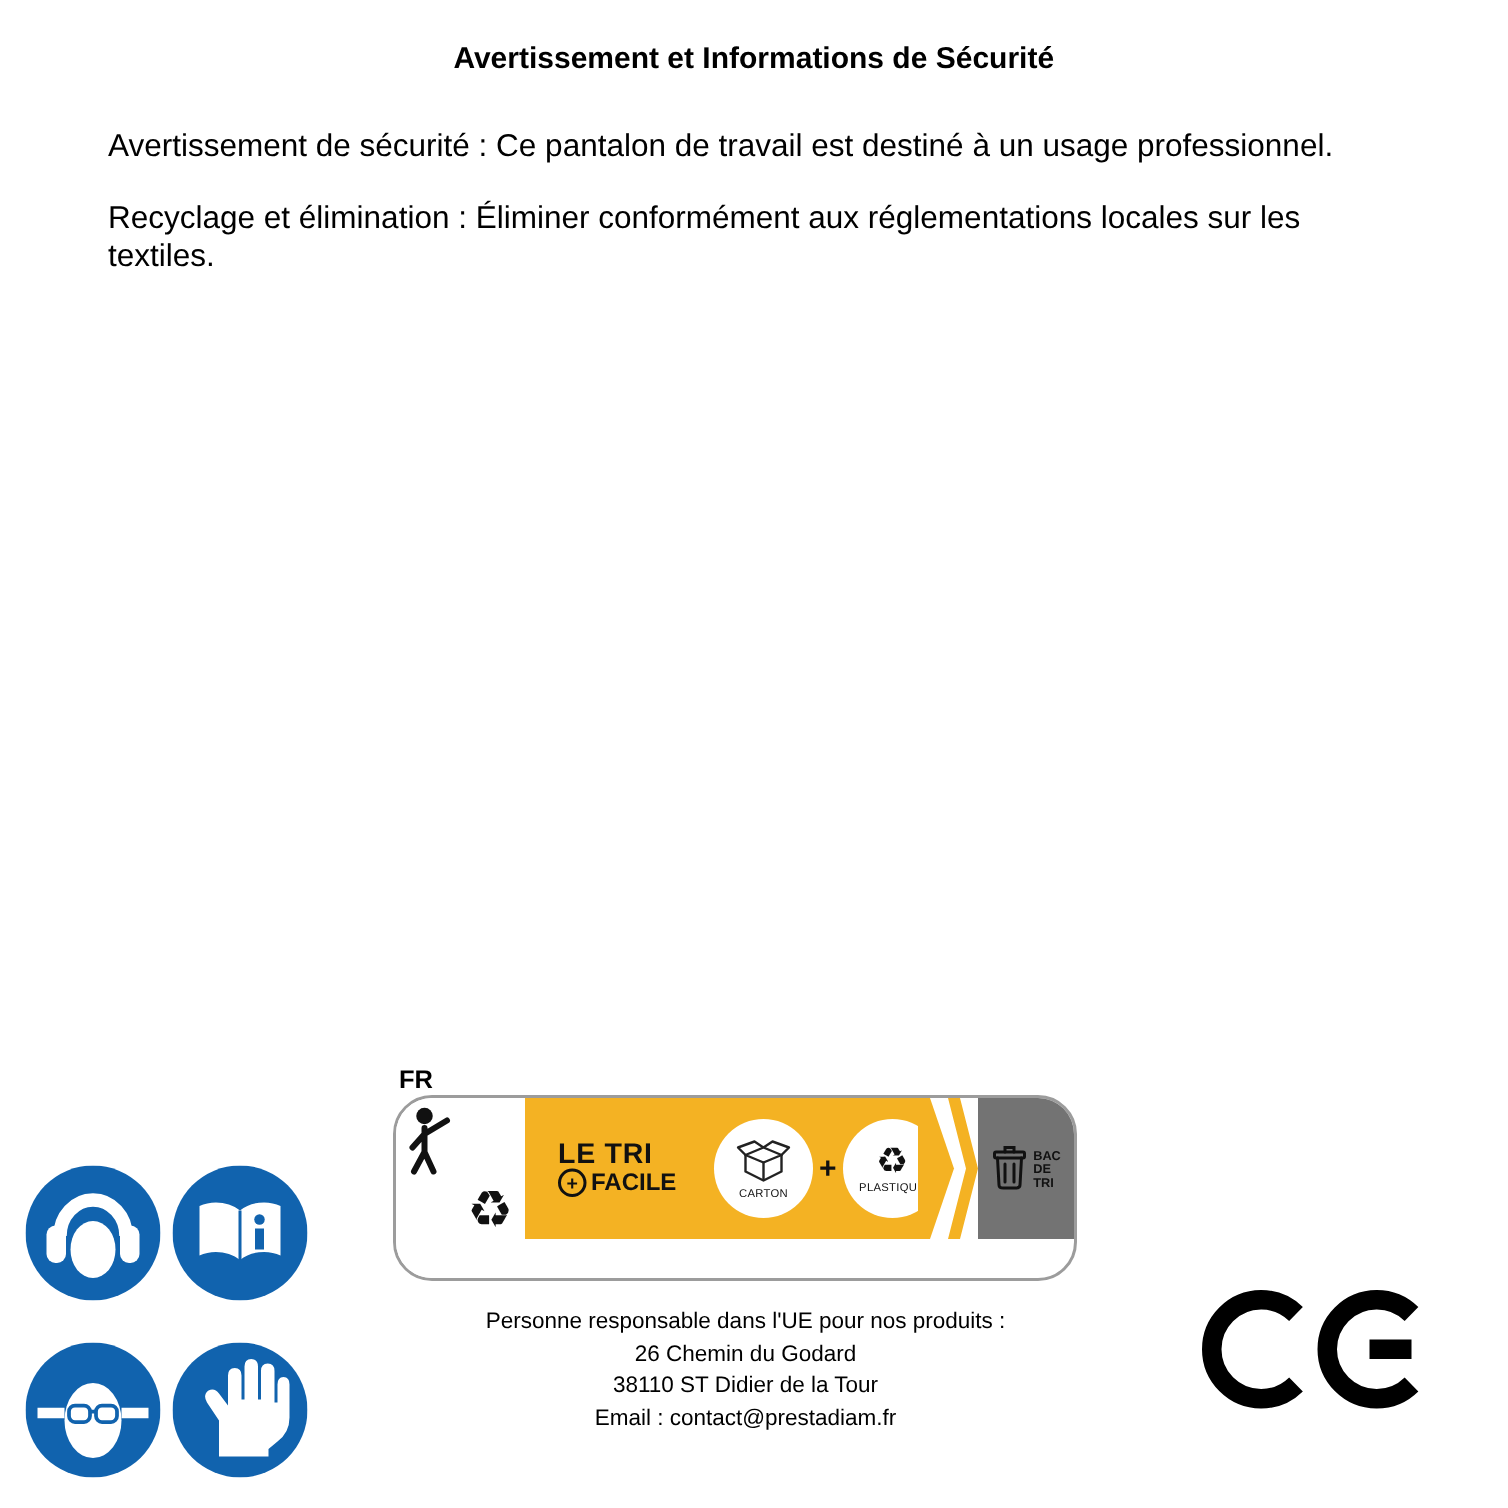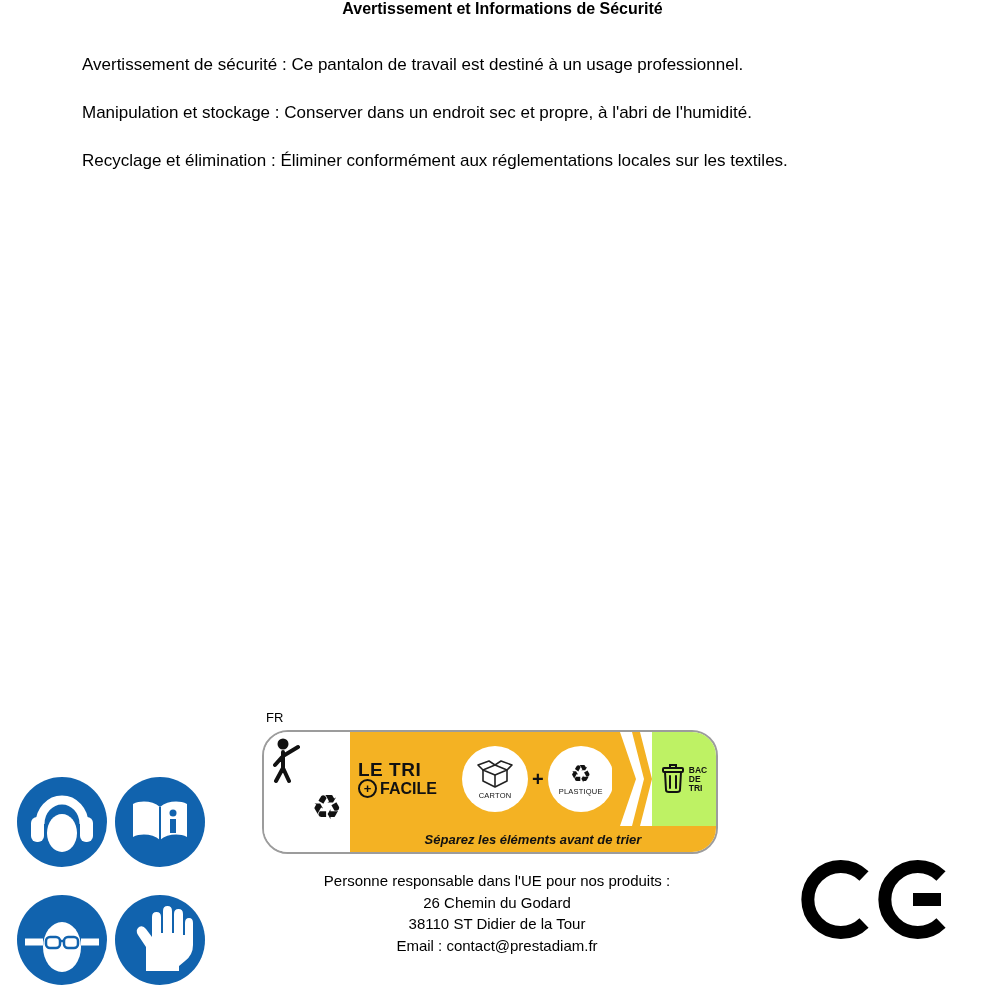--- a/index.html
+++ b/index.html
@@ -2,68 +2,68 @@
 <html><head>
 <meta charset="utf-8">
 <style>
   html,body{margin:0;padding:0;}
   body{
     width:1005px;height:1005px;position:relative;overflow:hidden;
     background:#ffffff;color:#000;
     font-family:"Liberation Sans",sans-serif;
   }
   .doc-title{
-    text-align:center;
-    font-size:16px;font-weight:bold;
+    padding-top:28px;text-align:center;
+    font-size:20px;font-weight:bold;
   }
   .content{
     margin-top:34px;padding:0 64px 0 72px;
-    font-size:17px;line-height:25px;margin-left:10px;
+    font-size:21px;line-height:25px;
   }
   .content p{margin:0 0 23px 0;}
 
   
   .sign-grid{
     position:absolute;left:17px;top:777px;width:188px;
     display:grid;grid-template-columns:90px 90px;column-gap:8px;row-gap:28px;
   }
   .sign{width:90px;height:90px;}
 
   
-  .fr-label{position:absolute;left:266px;top:710px;font-size:13px;font-weight:normal;}
+  .fr-label{position:absolute;left:266px;top:710px;font-size:17px;font-weight:bold;}
   .banner{
     position:absolute;left:262px;top:730px;width:456px;height:124px;
     border:2px solid #9c9c9c;border-radius:26px;overflow:hidden;
     background:#fff;display:flex;flex-direction:column;box-sizing:border-box;
   }
   .banner-top{flex:1;display:flex;min-height:0;}
   .triman-box{width:86px;background:#fff;position:relative;flex:none;}
   .triman-box svg{position:absolute;left:8px;top:6px;}
   .triman-recycle{position:absolute;right:8px;bottom:2px;font-size:34px;line-height:34px;color:#111;font-family:"DejaVu Sans",sans-serif;}
   .yellow-zone{
     flex:1;background:#F4B223;display:flex;align-items:center;
-    gap:4px;padding-left:8px;min-width:0;
+    gap:4px;padding-left:22px;min-width:0;
   }
   .tri-text{width:100px;flex:none;color:#111;line-height:1.05;}
   .tri-line1{font-size:19px;font-weight:800;letter-spacing:.5px;}
   .tri-line2{display:flex;align-items:center;gap:3px;font-size:16px;font-weight:800;}
   .plus-circle{
     display:inline-flex;width:15px;height:15px;border:2px solid #111;border-radius:50%;
     align-items:center;justify-content:center;font-size:13px;font-weight:bold;background:#F4B223;
   }
   .item-circle{
     width:66px;height:66px;border-radius:50%;background:#fff;flex:none;
     display:flex;flex-direction:column;align-items:center;justify-content:center;gap:1px;
   }
   .item-label{font-size:7.5px;font-weight:normal;letter-spacing:.2px;color:#111;}
   .sep-plus{font-size:20px;font-weight:bold;color:#111;flex:none;}
   .recycle-glyph{font-size:24px;line-height:24px;color:#111;font-family:"DejaVu Sans",sans-serif;}
   .chevron-svg{flex:none;display:block;height:100%;}
   .bin-zone{
-    width:64px;flex:none;background:#bef264;
+    width:64px;flex:none;background:#737373;
     display:flex;align-items:center;justify-content:center;gap:4px;
   }
   .bin-text{display:flex;flex-direction:column;line-height:9px;}
   .bin-text span{font-size:8.5px;font-weight:bold;color:#111;}
   .banner-bottom{height:26px;display:flex;flex:none;}
   .bottom-left{width:86px;background:#fff;flex:none;}
   .bottom-right{
     flex:1;background:#F4B223;display:flex;align-items:center;justify-content:center;
     font-size:13px;font-weight:bold;font-style:italic;color:#111;
   }
@@ -77,21 +77,20 @@
   
   .ce-mark{position:absolute;left:797px;top:852px;}
 </style>
 </head>
 <body>
 
 <div class="doc-title">Avertissement et Informations de Sécurité</div>
 
 <div class="content">
   <p>Avertissement de sécurité : Ce pantalon de travail est destiné à un usage professionnel.</p>
-  <p>Manipulation et stockage : Conserver dans un endroit sec et propre, à l'abri de l'humidité.</p>
   <p>Recyclage et élimination : Éliminer conformément aux réglementations locales sur les textiles.</p>
 </div>
 
 <div class="sign-grid">
   <div class="sign">
     <svg width="90" height="90" viewBox="0 0 90 90">
       <circle cx="45" cy="45" r="45" fill="#1163AE"></circle>
       <path d="M23,47 A22,24 0 0 1 67,47" fill="none" stroke="#fff" stroke-width="9"></path>
       <ellipse cx="45" cy="56" rx="15" ry="19" fill="#fff"></ellipse>
       <rect x="14" y="40" width="13" height="25" rx="6" fill="#fff"></rect>
@@ -177,21 +176,20 @@
       </svg>
       <div class="bin-text">
         <span>BAC</span>
         <span>DE</span>
         <span>TRI</span>
       </div>
     </div>
   </div>
   <div class="banner-bottom">
     <div class="bottom-left"></div>
-    <div class="bottom-right">Séparez les éléments avant de trier</div>
   </div>
 </div>
 
 <div class="responsible">
   <div>Personne responsable dans l'UE pour nos produits :</div>
   <div>26 Chemin du Godard</div>
   <div>38110 ST Didier de la Tour</div>
   <div>Email : contact@prestadiam.fr</div>
 </div>
 

